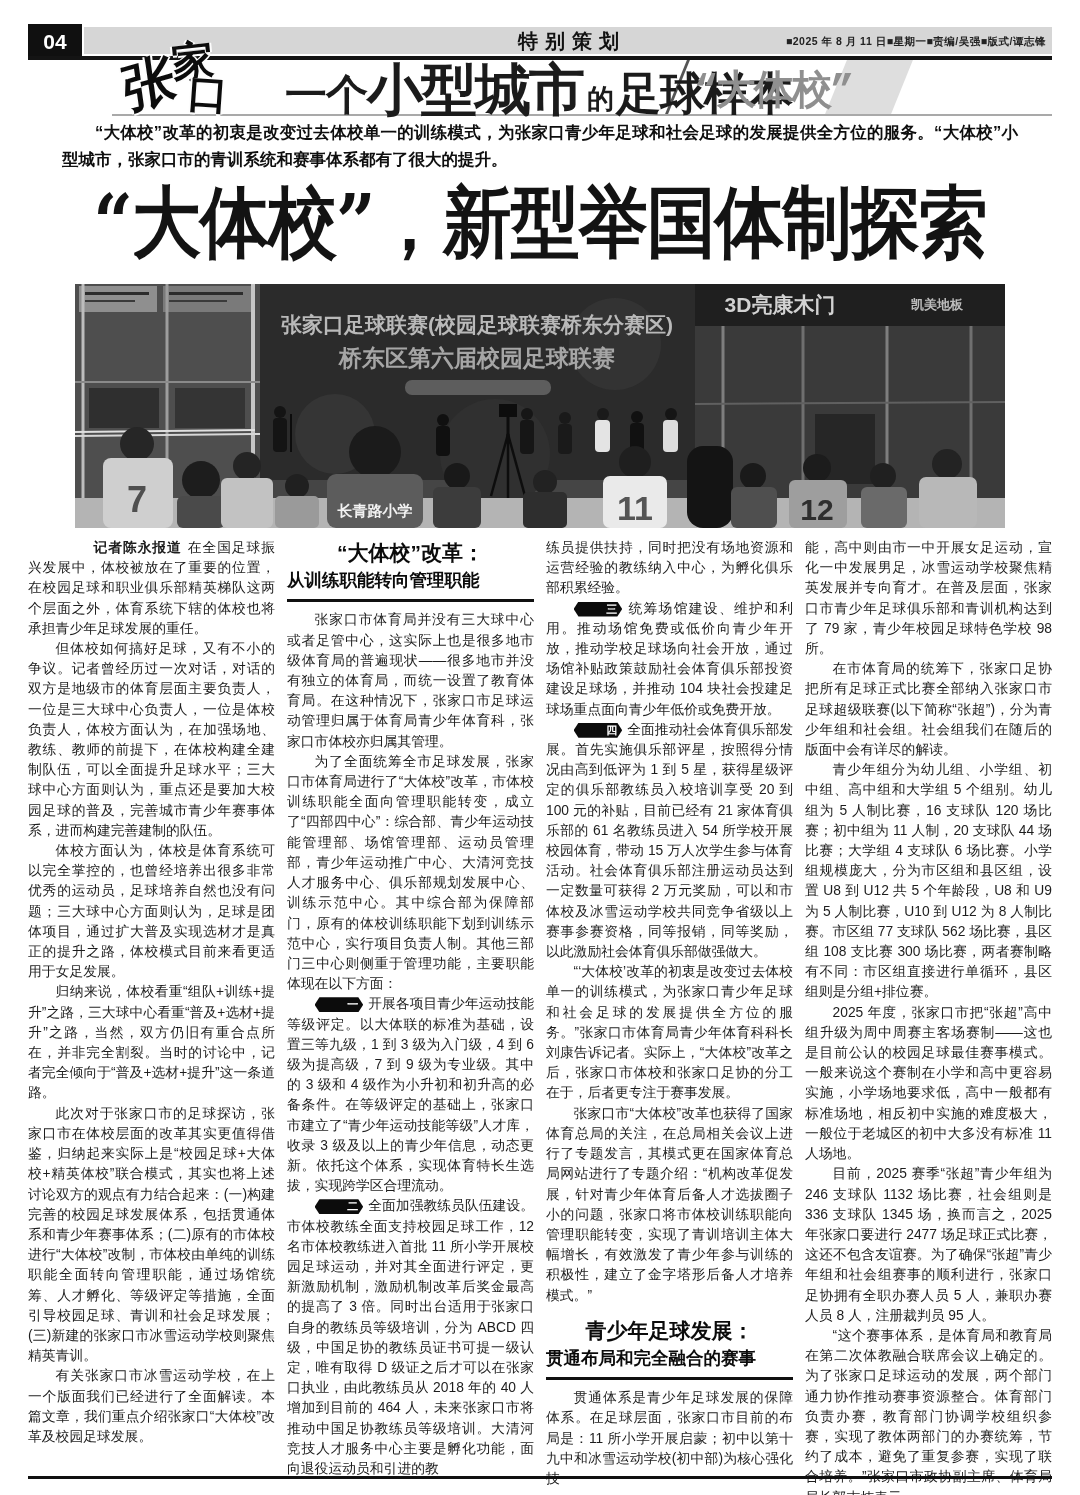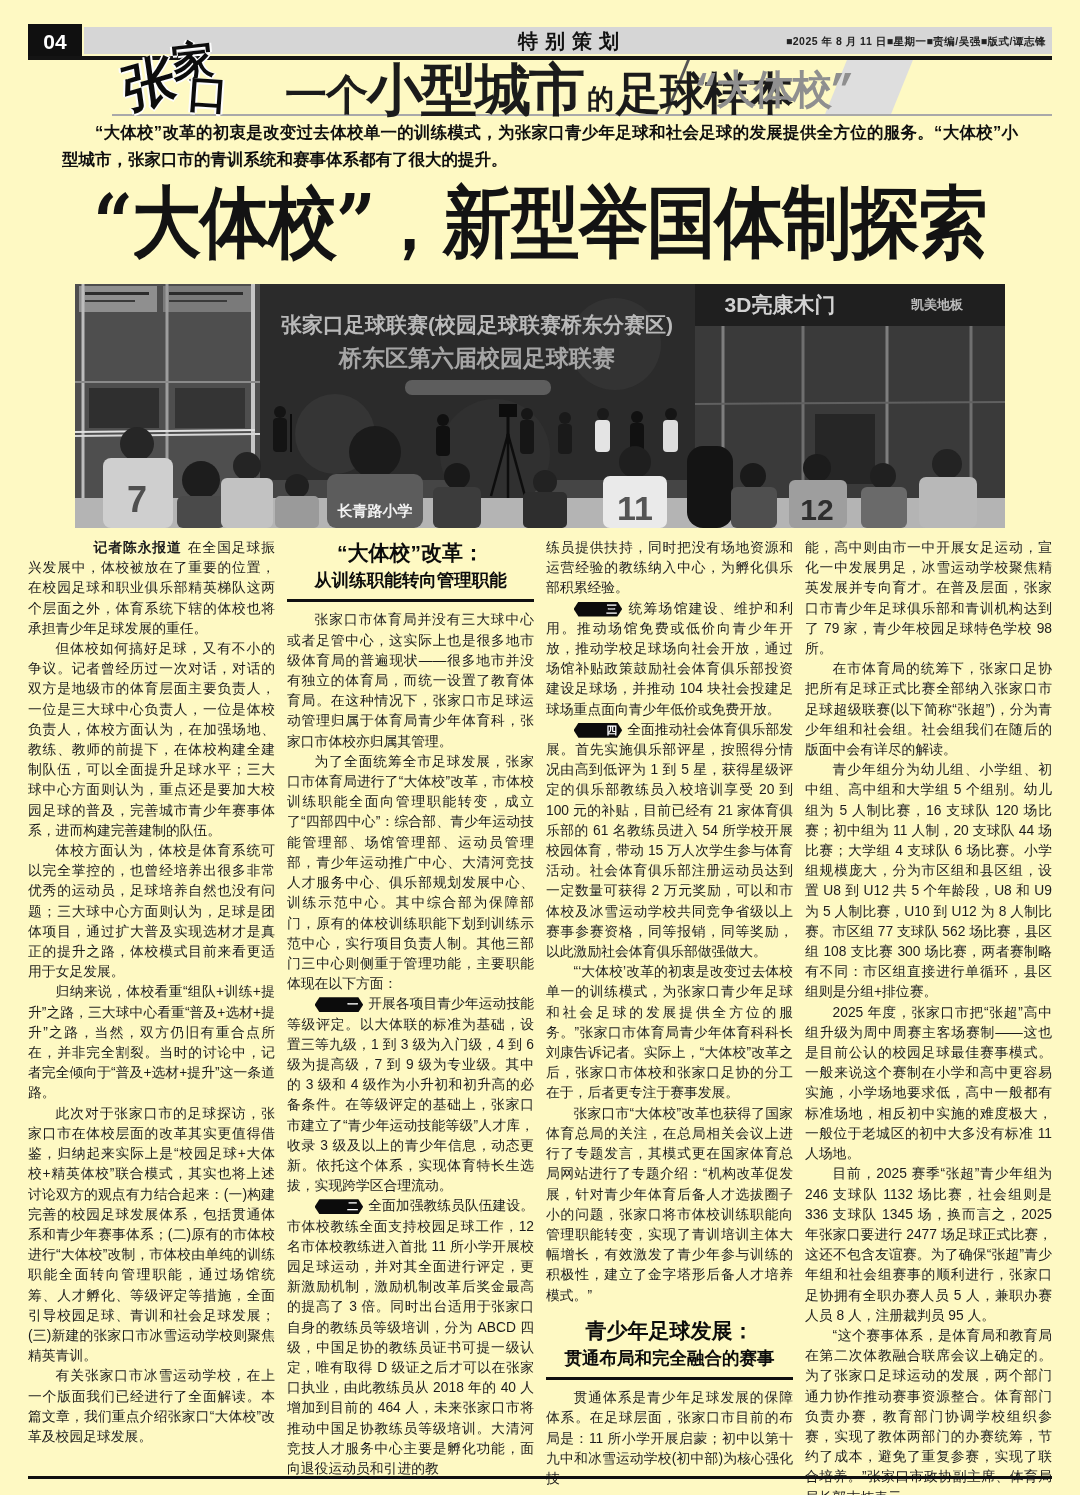--- a/index.html
+++ b/index.html
@@ -1,16 +1,16 @@
 <!DOCTYPE html>
 <html><head>
 <meta charset="utf-8">
 <style>
   html,body{margin:0;padding:0;background:#e8e8e8;}
-  #page{position:relative;width:1080px;height:1495px;background:#fef9c3;margin:0 auto;
+  #page{position:relative;width:1080px;height:1495px;background:#ffffff;margin:0 auto;
         font-family:"Liberation Sans","DejaVu Sans",sans-serif;color:#1b1b1b;overflow:hidden;}
   
   .pageno{position:absolute;left:28px;top:24px;width:54px;height:36px;background:#101010;color:#fff;
           display:flex;align-items:center;justify-content:center;font-size:21px;font-weight:bold;}
   .graybar{position:absolute;left:84px;top:27px;width:968px;height:27px;background:#d6d6d6;}
   .section-title{position:absolute;left:8px;right:0;top:1px;text-align:center;font-size:20px;
           font-weight:900;letter-spacing:7px;color:#111;}
   .dateline{position:absolute;right:6px;top:8px;font-size:10.5px;font-weight:bold;color:#222;letter-spacing:.5px;}
   .thickline{position:absolute;left:28px;top:56px;width:1024px;height:4px;background:#141414;}
   
@@ -43,21 +43,21 @@
   .col{flex:0 0 247px;width:247px;font-size:13.8px;line-height:20.2px;text-align:justify;color:#1d1d1d;}
   .para{margin:0;text-indent:2em;}
   .para.noind{text-indent:0;}
   .lead{font-weight:900;margin-right:6px;margin-left:38px;}
   .marker{display:inline-block;background:#0c0c0c;color:#fff;font-weight:bold;font-size:11px;
           line-height:15px;padding:0 5px;border-radius:3px;margin-right:5px;
           clip-path:polygon(10% 0,90% 0,100% 50%,90% 100%,10% 100%,0 50%);}
   .sec-head{margin:2px 0 8px;}
   .sec-head.gap{margin-top:12px;}
   .sec-title{font-size:21px;font-weight:900;text-align:center;letter-spacing:0;color:#0b0b0b;line-height:1.25;}
-  .sec-sub{font-size:17.5px;font-weight:700;text-align:center;margin-top:4px;padding-bottom:9px;
+  .sec-sub{font-size:17.5px;font-weight:700;margin-top:4px;padding-bottom:9px;
            border-bottom:3px solid #101010;color:#0b0b0b;}
   .bottom-rule{position:absolute;left:28px;top:1476px;width:1024px;height:3px;background:#101010;}
 </style>
 </head>
 <body>
 
 <div id="page">
 
   <div class="pageno">04</div>
   <div class="graybar">

